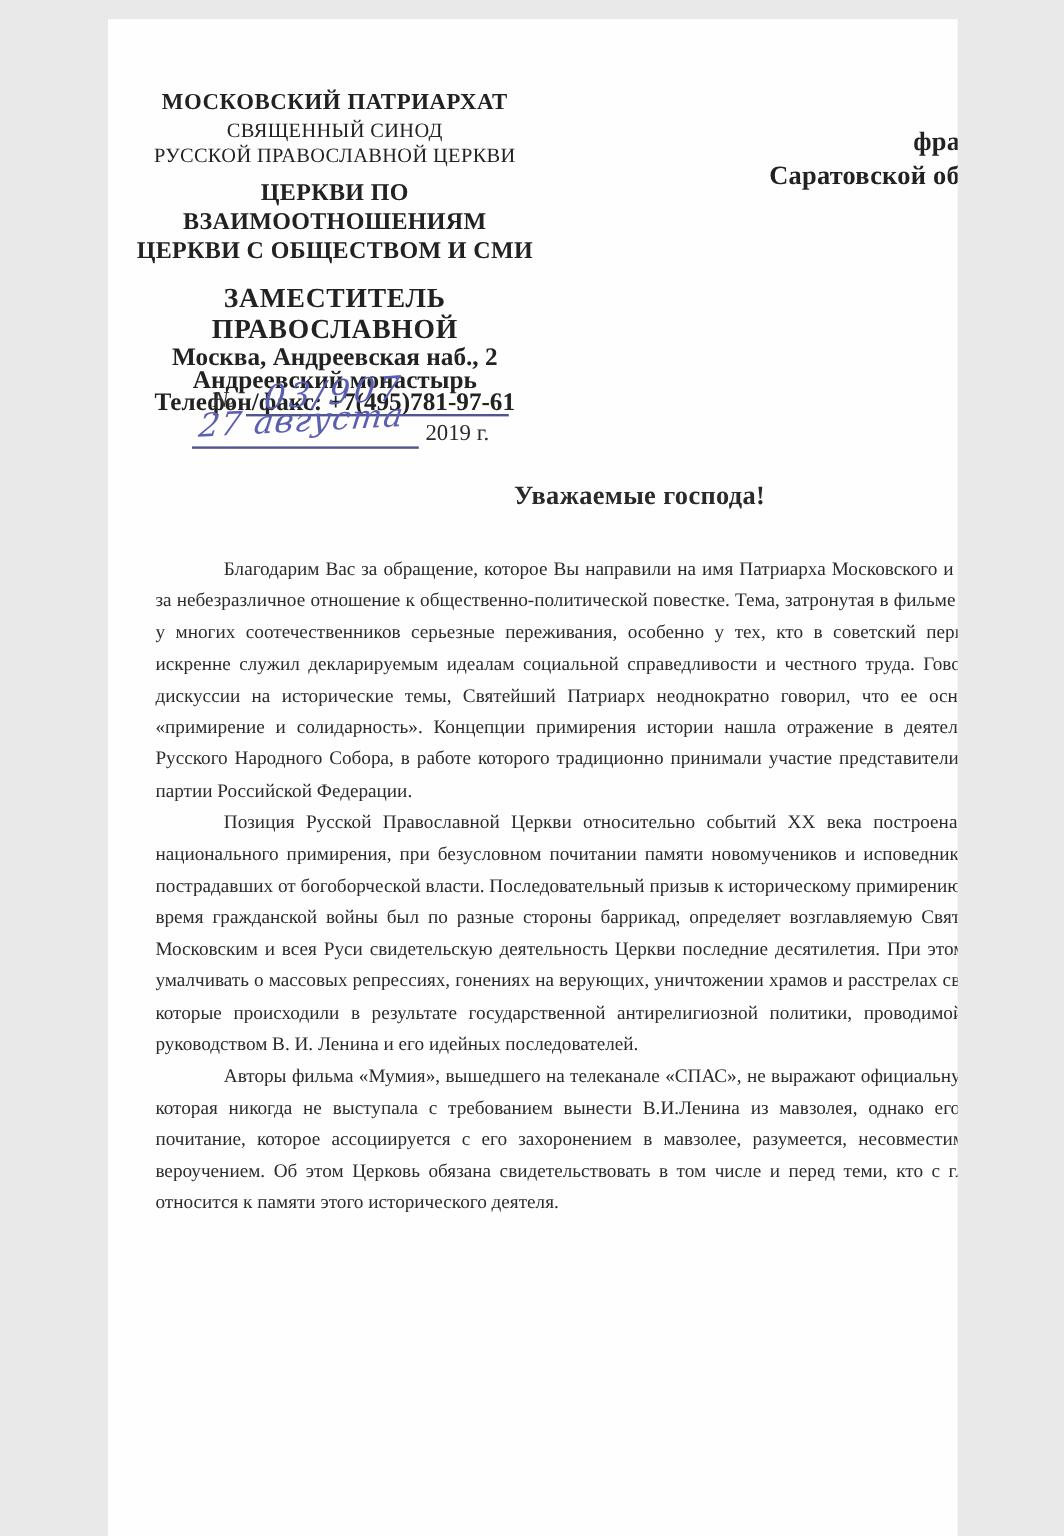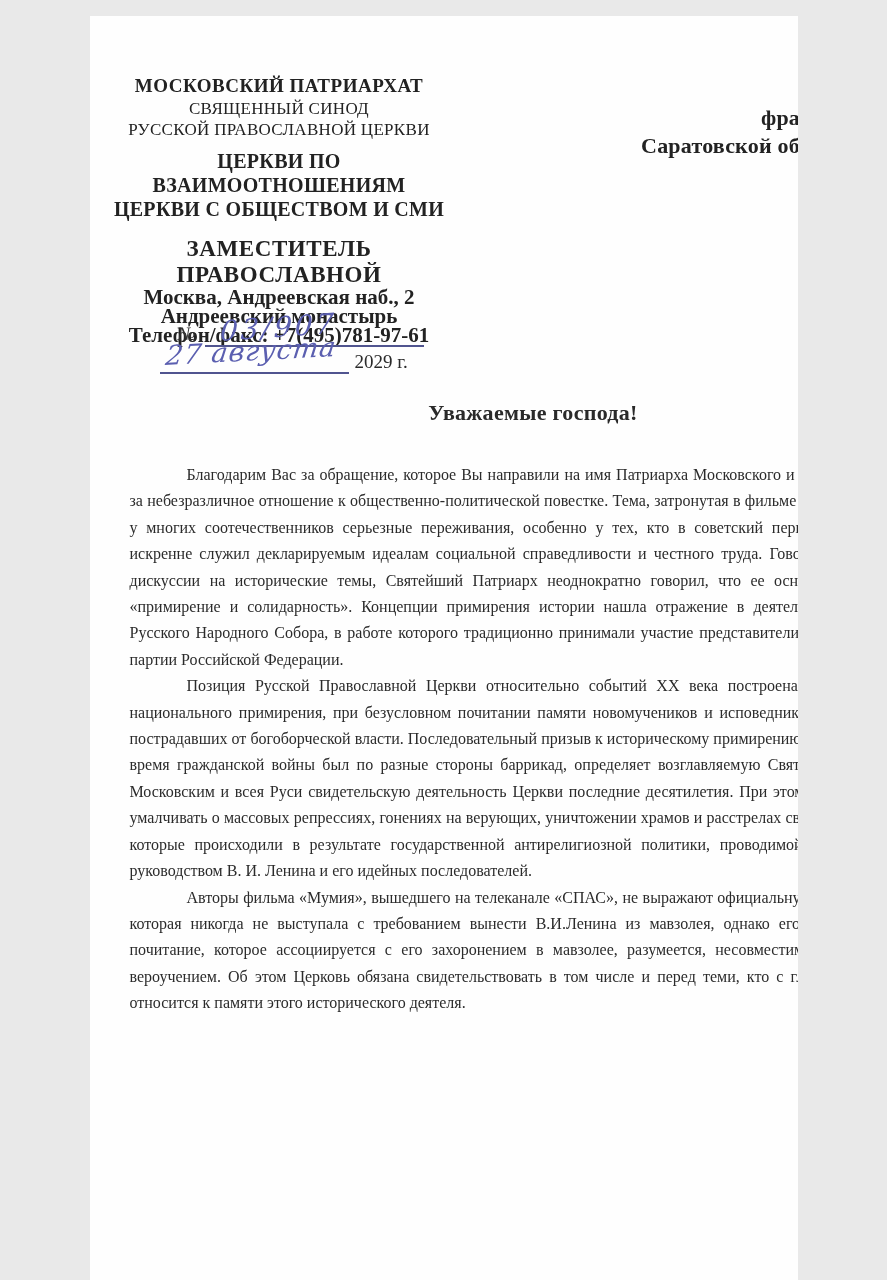--- a/index.html
+++ b/index.html
@@ -151,21 +151,21 @@
     <div class="lh-addr">Телефон/факс: +7(495)781-97-61</div>
   </div>
 
   <div class="num-line">
     <span class="num-label">№</span>
     <span class="num-underline"><span class="handwriting hw-number">03/907</span></span>
   </div>
 
   <div class="date-line">
     <span class="date-underline"><span class="handwriting hw-date">27 августа</span></span>
-    <span class="date-printed">2029 г.</span>
+    <span class="date-printed">2019 г.</span>
   </div>
 
   <div class="recipient">
     <div>Депутатам</div>
     <div>фракции «КПРФ»</div>
     <div>Саратовской областной Думы</div>
   </div>
 
   <div class="body-text">
     <p class="salutation">Уважаемые господа!</p>

